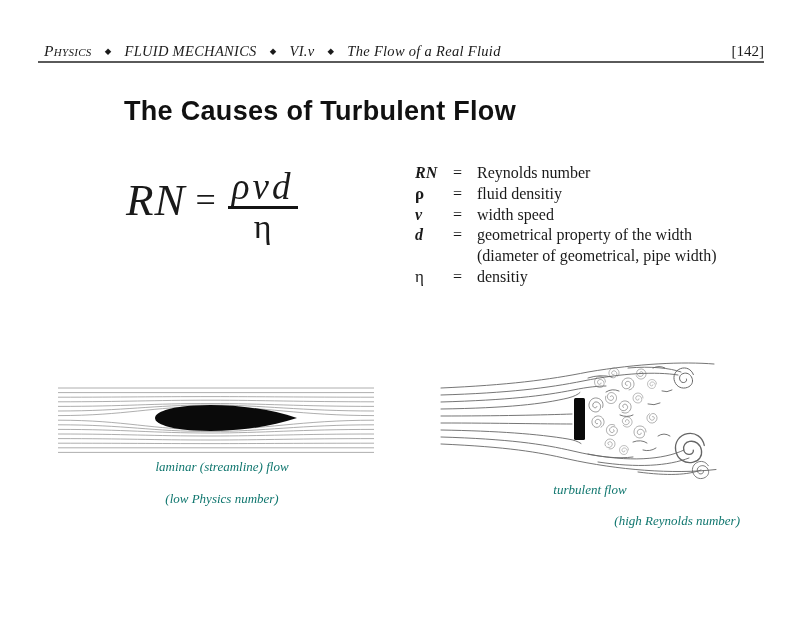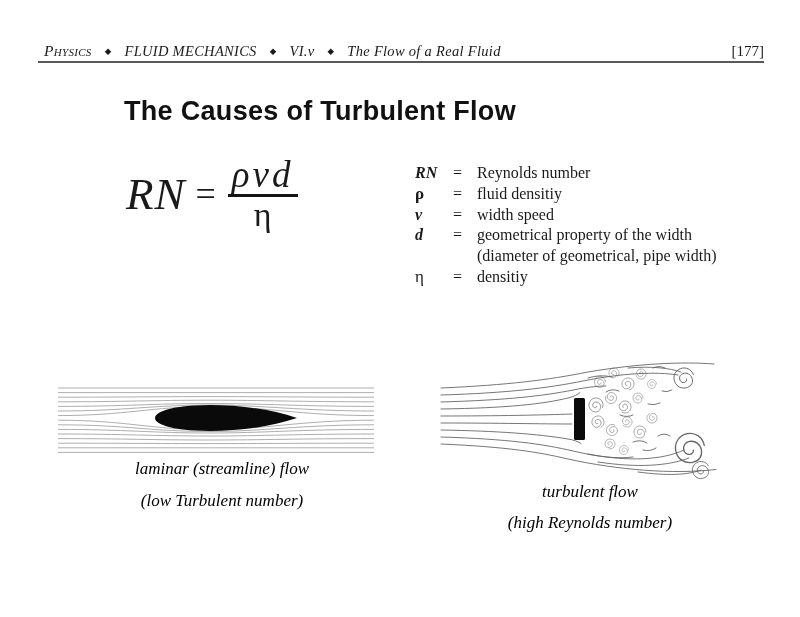--- a/index.html
+++ b/index.html
@@ -17,54 +17,54 @@
 
   
   .title { position:absolute; left:0; width:640px; top:96px; text-align:center;
            font-family:"Liberation Sans", sans-serif; font-weight:bold; font-size:27px; letter-spacing:0.3px; color:#111; }
 
   
   .formula { position:absolute; left:126px; top:156px; display:flex; align-items:center; }
   .f-lhs { font-style:italic; font-size:45px; letter-spacing:1px; }
   .f-eq  { font-size:36px; margin:0 12px 0 10px; }
   .frac { display:inline-flex; flex-direction:column; align-items:center; }
-  .f-num { font-style:italic; font-size:37px; letter-spacing:3px; line-height:1.0; padding:0 4px; }
+  .f-num { font-style:italic; font-size:37px; letter-spacing:3px; line-height:1.0; padding:0 4px;margin-top:12px; }
   .f-bar { height:2.5px; background:#141414; width:100%; margin:1px 0 0 0; }
   .f-den { font-size:34px; line-height:1.05; }
 
   
   .legend { position:absolute; left:415px; top:163px; display:grid; grid-template-columns:38px 24px auto; column-gap:0; row-gap:0; font-size:16px; }
   .legend > span { line-height:20.8px; }
   .sym { font-weight:bold; font-style:italic; }
   .sym-greek { font-weight:bold; font-style:normal; font-size:17px; }
   .sym-greek-light { font-weight:normal; font-style:normal; font-size:17px; }
   .eq { text-align:left; }
   .desc { }
 
   
   .fig-laminar { position:absolute; left:56px; top:384px; width:332px; height:72px; }
   .fig-turbulent { position:absolute; left:438px; top:358px; width:340px; height:125px; }
   svg { display:block; }
 
-  .caption { position:absolute; text-align:center; font-style:italic; font-size:17px; color:#000000; }
+  .caption { position:absolute; text-align:center; font-style:italic; font-size:13px; color:#0f766e; }
   .cap-lam1 { left:56px; width:332px; top:459px; }
   .cap-lam2 { left:56px; width:332px; top:491px; }
   .cap-turb1 { left:440px; width:300px; top:482px; }
-  .cap-turb2 { left:440px; width:300px; top:513px; }
+  .cap-turb2 { left:440px; width:300px; top:513px;text-align:right; }
 </style>
 </head>
 <body>
 
 <div class="page">
 
   <div class="header">
     <div class="header-left">
       <span class="hdr-subject">Physics</span><span class="diamond">◆</span><span class="hdr-course">FLUID MECHANICS</span><span class="diamond">◆</span><span>VI.v</span><span class="diamond">◆</span><span>The Flow of a Real Fluid</span>
     </div>
-    <div class="page-number">[177]</div>
+    <div class="page-number">[142]</div>
   </div>
   <div class="header-rule"></div>
 
   <h1 class="title">The Causes of Turbulent Flow</h1>
 
   <div class="formula">
     <span class="f-lhs">RN</span>
     <span class="f-eq">=</span>
     <span class="frac">
       <span class="f-num">ρvd</span>
@@ -174,17 +174,17 @@
 
         <use href="#sp" transform="translate(246 20) scale(1.0) rotate(-20)"></use>
         <use href="#sp" transform="translate(252 90) scale(1.45) rotate(-10)"></use>
         <use href="#sp" transform="translate(263 112) scale(0.85) rotate(-30)"></use>
       </g>
       <rect x="136" y="40" width="11" height="42" rx="1.5" fill="#0a0a0a"></rect>
     </svg>
   </div>
 
   <div class="caption cap-lam1">laminar (streamline) flow</div>
-  <div class="caption cap-lam2">(low Turbulent number)</div>
+  <div class="caption cap-lam2">(low Physics number)</div>
   <div class="caption cap-turb1">turbulent flow</div>
   <div class="caption cap-turb2">(high Reynolds number)</div>
 
 </div>
 
 </body></html>

